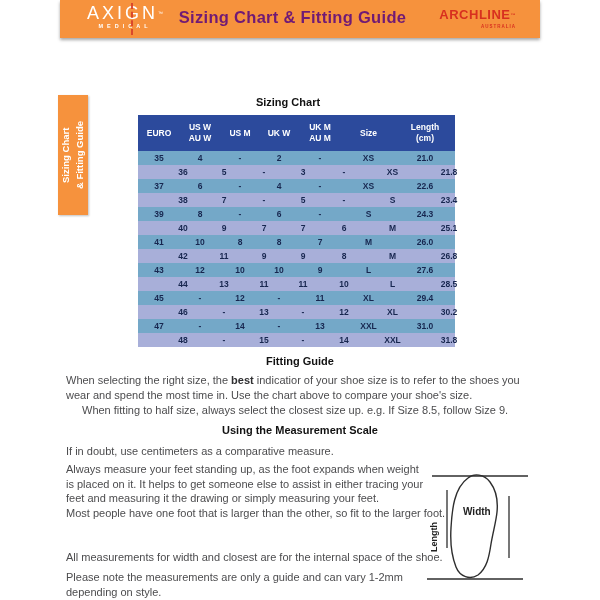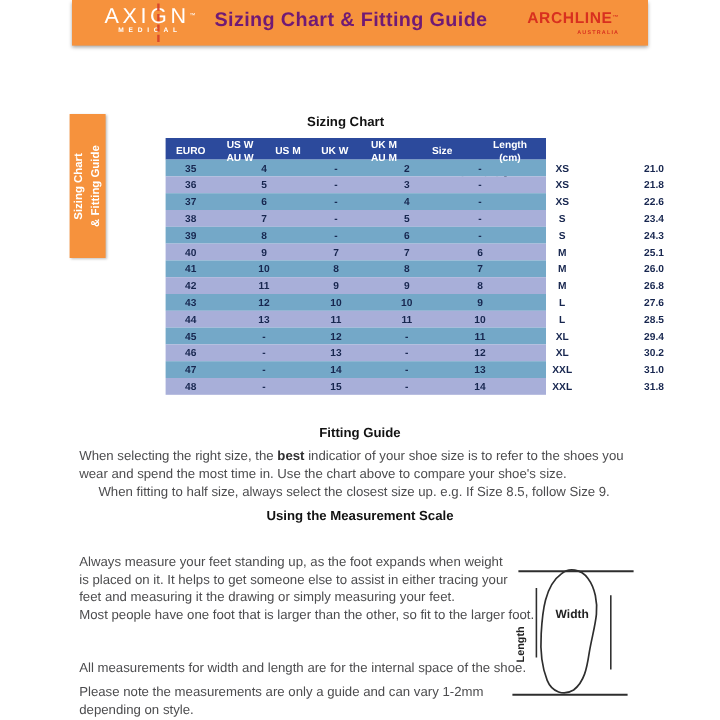--- a/index.html
+++ b/index.html
@@ -27,27 +27,27 @@
             display:flex;align-items:center;justify-content:center;box-shadow:1px 1px 2px rgba(0,0,0,.25);}
   .tab-text{writing-mode:vertical-rl;transform:rotate(180deg);color:#fff;font-weight:bold;
             font-size:9.5px;line-height:1.5;text-align:center;}
 
   
   .chart-title{position:absolute;left:138px;top:96px;width:300px;text-align:center;
                font-size:11px;font-weight:bold;color:#121212;}
   .foot-note{position:absolute;left:350px;top:116px;width:105px;text-align:center;
              font-size:16px;font-weight:bold;color:#121212;}
   .sizing-table{position:absolute;left:138px;top:115px;width:317px;}
-  .thead{display:grid;grid-template-columns:42px 40px 40px 38px 44px 53px 60px;height:18px;
+  .thead{display:grid;grid-template-columns:42px 40px 40px 38px 44px 53px 60px;height:36px;
          background:#2C4A9C;color:#fff;}
   .th{display:flex;flex-direction:column;align-items:center;justify-content:center;
       font-size:8.5px;font-weight:bold;line-height:1.25;}
-  .tr{display:grid;grid-template-columns:42px 40px 40px 38px 44px 53px 60px;height:14px;gap:20px;}
+  .tr{display:grid;grid-template-columns:42px 40px 40px 38px 44px 53px 60px;height:14px;}
   .r-dark{background:#74A8C8;}
-  .r-light{background:#A8AFD9;}
+  .r-light{background:#A8AFD9;padding-left:24px;}
   .td{display:flex;align-items:center;justify-content:center;font-size:8.5px;font-weight:bold;
       color:#17264F;}
 
   
   .section-heading{position:absolute;left:60px;width:480px;text-align:center;
                    font-size:11px;font-weight:bold;color:#121212;}
   .para{position:absolute;font-size:11px;line-height:1.34;color:#4c4c4e;}
   .para b{color:#2f2f31;}
 
   
@@ -236,23 +236,24 @@
           <div class="td">31.8</div>
         </div>
       </div>
   </div>
 
   <div class="section-heading" style="top:355px;">Fitting Guide</div>
   <div class="para" style="left:66px;top:373px;width:460px;"><span>When selecting the right size, the </span><b>best</b><span> indicatior of your shoe size is to refer to the shoes you wear and spend the most time in. Use the chart above to compare your shoe's size.</span></div>
   <div class="para" style="left:82px;top:403px;width:460px;">When fitting to half size, always select the closest size up. e.g. If Size 8.5, follow Size 9.</div>
 
   <div class="section-heading" style="top:424px;">Using the Measurement Scale</div>
+  <div class="para" style="left:66px;top:444px;width:400px;">If in doubt, use centimeters as a comparative measure.</div>
   <div class="para" style="left:66px;top:462px;width:362px;">Always measure your feet standing up, as the foot expands when weight is placed on it. It helps to get someone else to assist in either tracing your feet and measuring it the drawing or simply measuring your feet.</div>
   <div class="para" style="left:66px;top:506px;width:380px;">Most people have one foot that is larger than the other, so fit to the larger foot.</div>
-  <div class="para" style="left:66px;top:550px;width:380px;">All measurements for width and length are for the internal space of the shoe.</div>
+  <div class="para" style="left:66px;top:550px;width:380px;">All measurements for width and closest are for the internal space of the shoe.</div>
   <div class="para" style="left:66px;top:570px;width:368px;">Please note the measurements are only a guide and can vary 1-2mm depending on style.</div>
 
   <svg class="foot-diagram" viewBox="0 0 112 134" xmlns="http://www.w3.org/2000/svg">
     <line x1="8" y1="16" x2="104" y2="16" stroke="#2e2e2e" stroke-width="1.6"></line>
     <line x1="3" y1="119" x2="99" y2="119" stroke="#2e2e2e" stroke-width="1.6"></line>
     <path d="M44,18 C50,13 60,14 66,22 C72,30 74,42 73,52 C72,62 69,72 67,84 C65,97 63,108 54,115 C46,120 36,117 32,107 C28,97 26,84 27,68 C28,50 30,28 44,18 Z" fill="none" stroke="#2e2e2e" stroke-width="1.4"></path>
     <line x1="23" y1="30" x2="23" y2="88" stroke="#2e2e2e" stroke-width="1.3"></line>
     <line x1="85" y1="36" x2="85" y2="98" stroke="#2e2e2e" stroke-width="1.3"></line>
     <text x="39" y="55" font-size="10" font-weight="600" fill="#222" font-family="Liberation Sans, sans-serif">Width</text>
     <text transform="translate(13,92) rotate(-90)" font-size="9" font-weight="600" fill="#222" font-family="Liberation Sans, sans-serif">Length</text>

